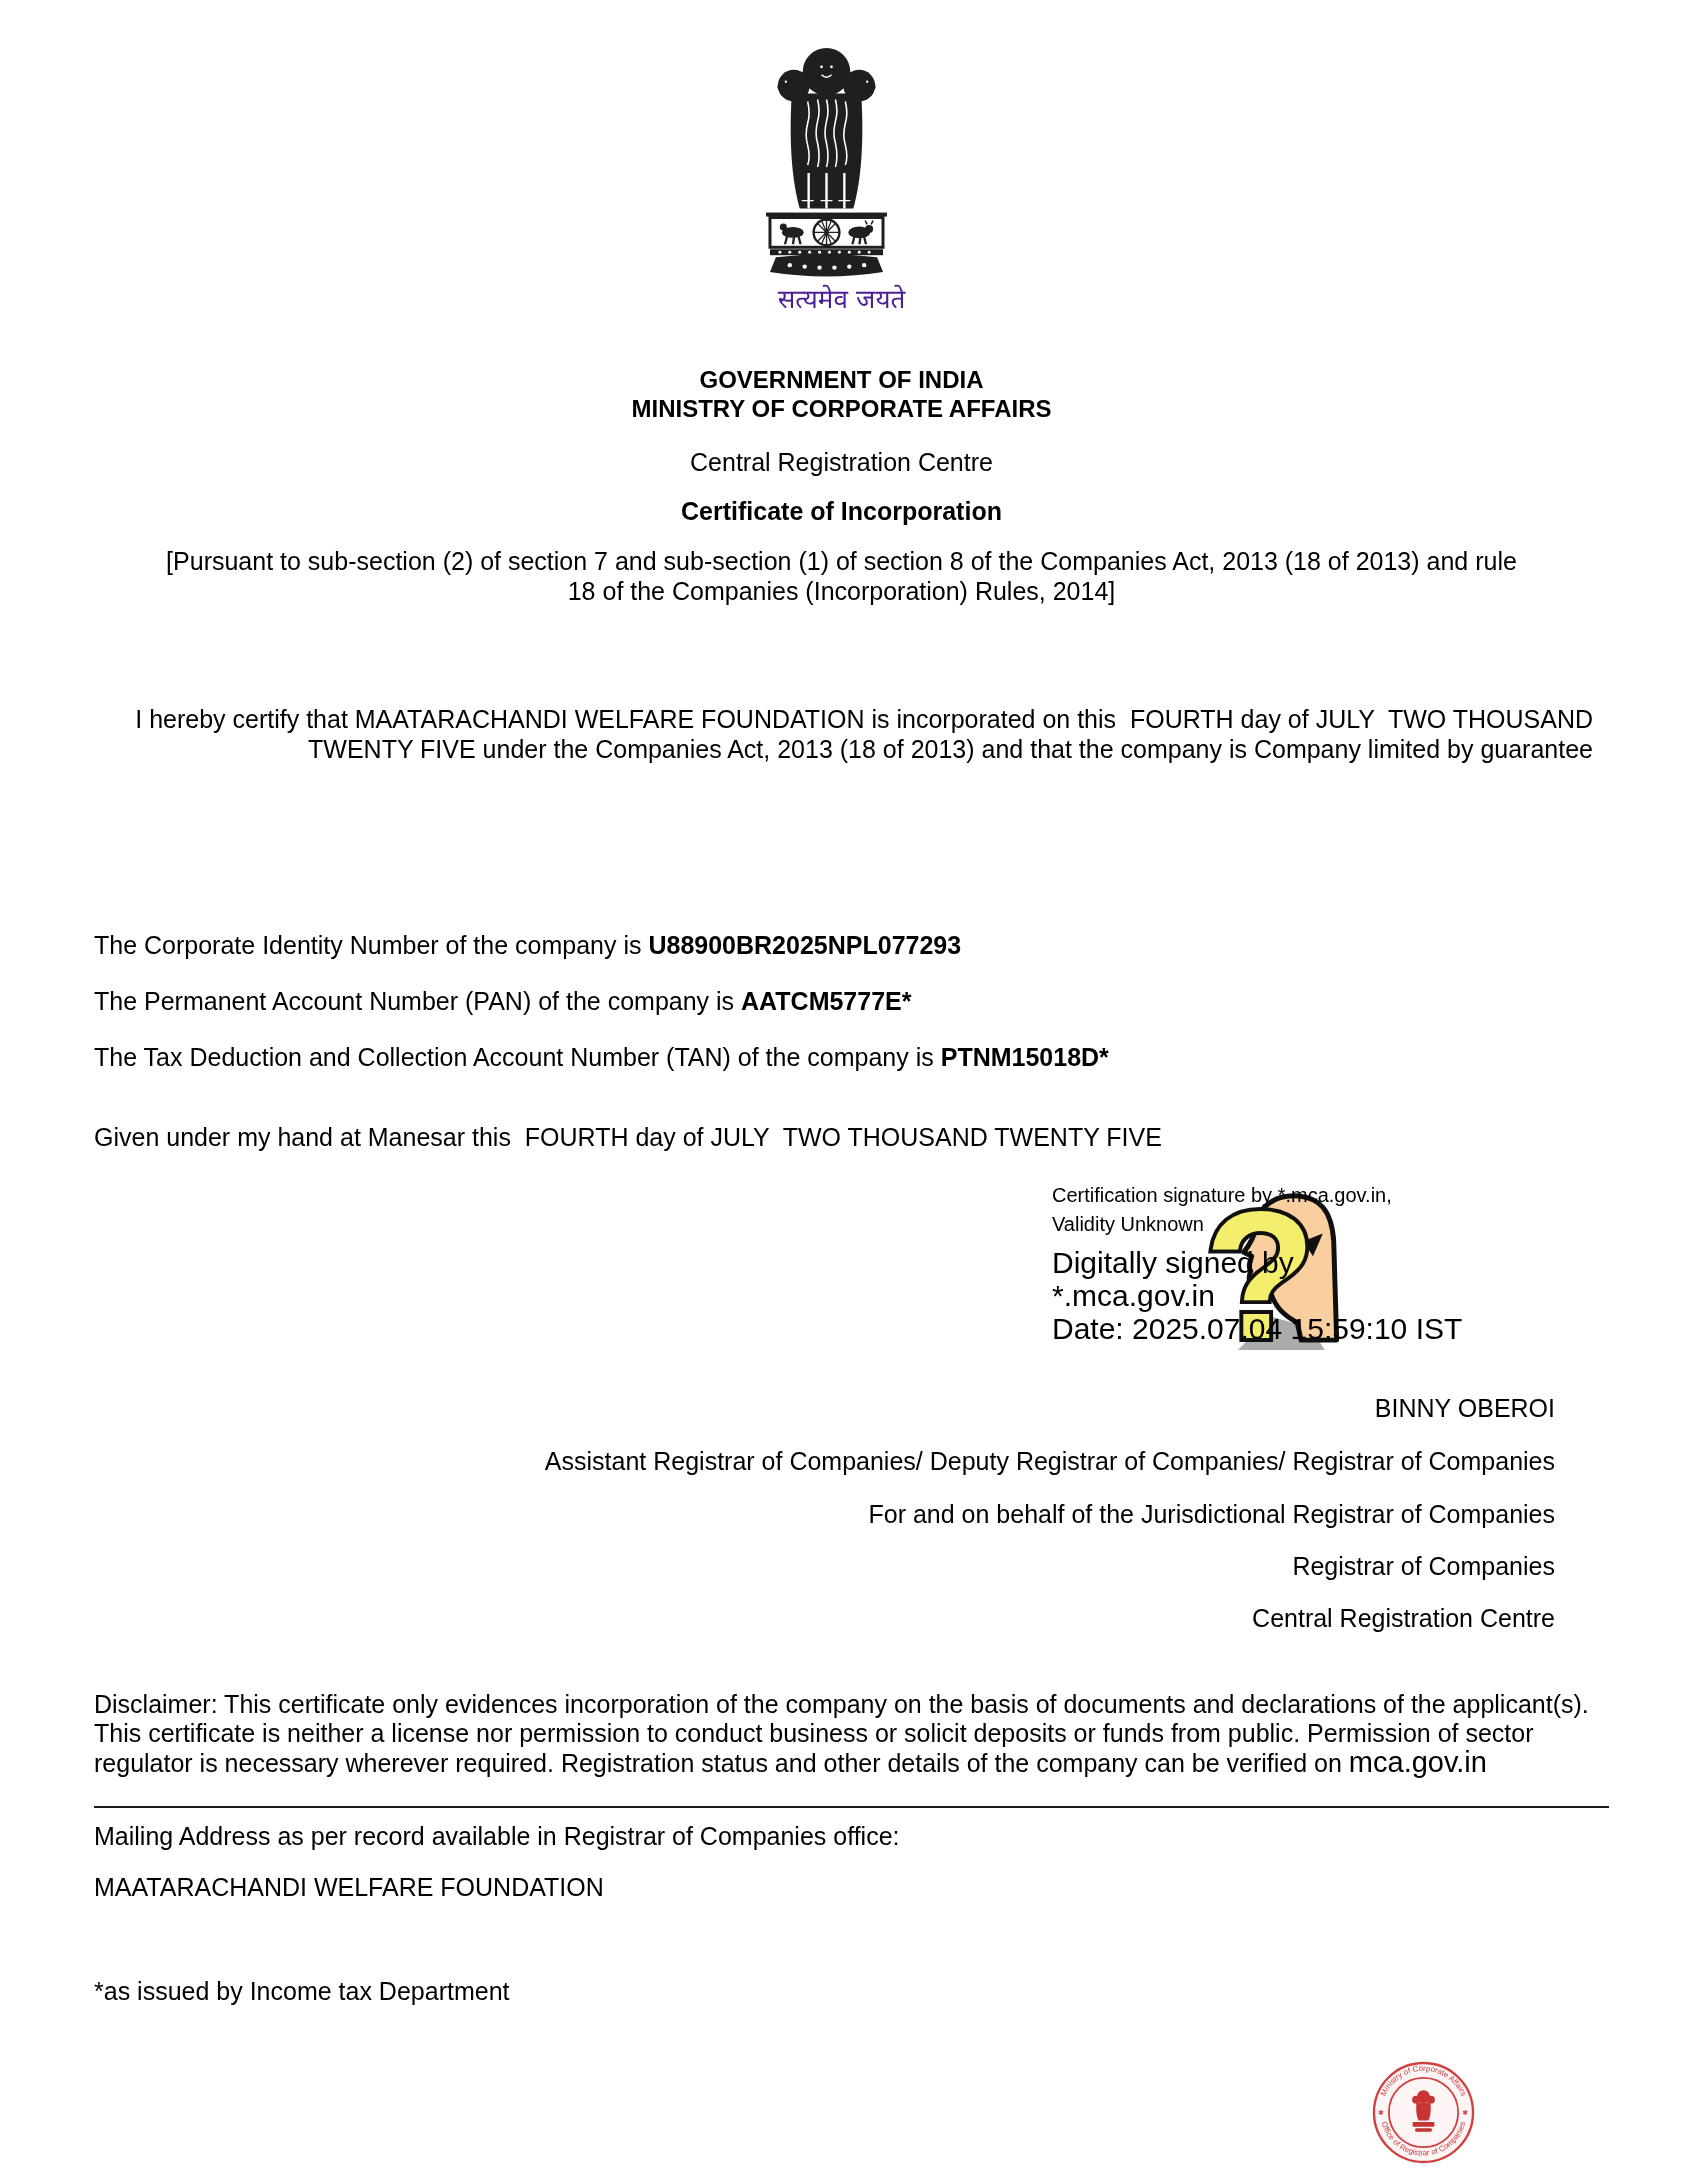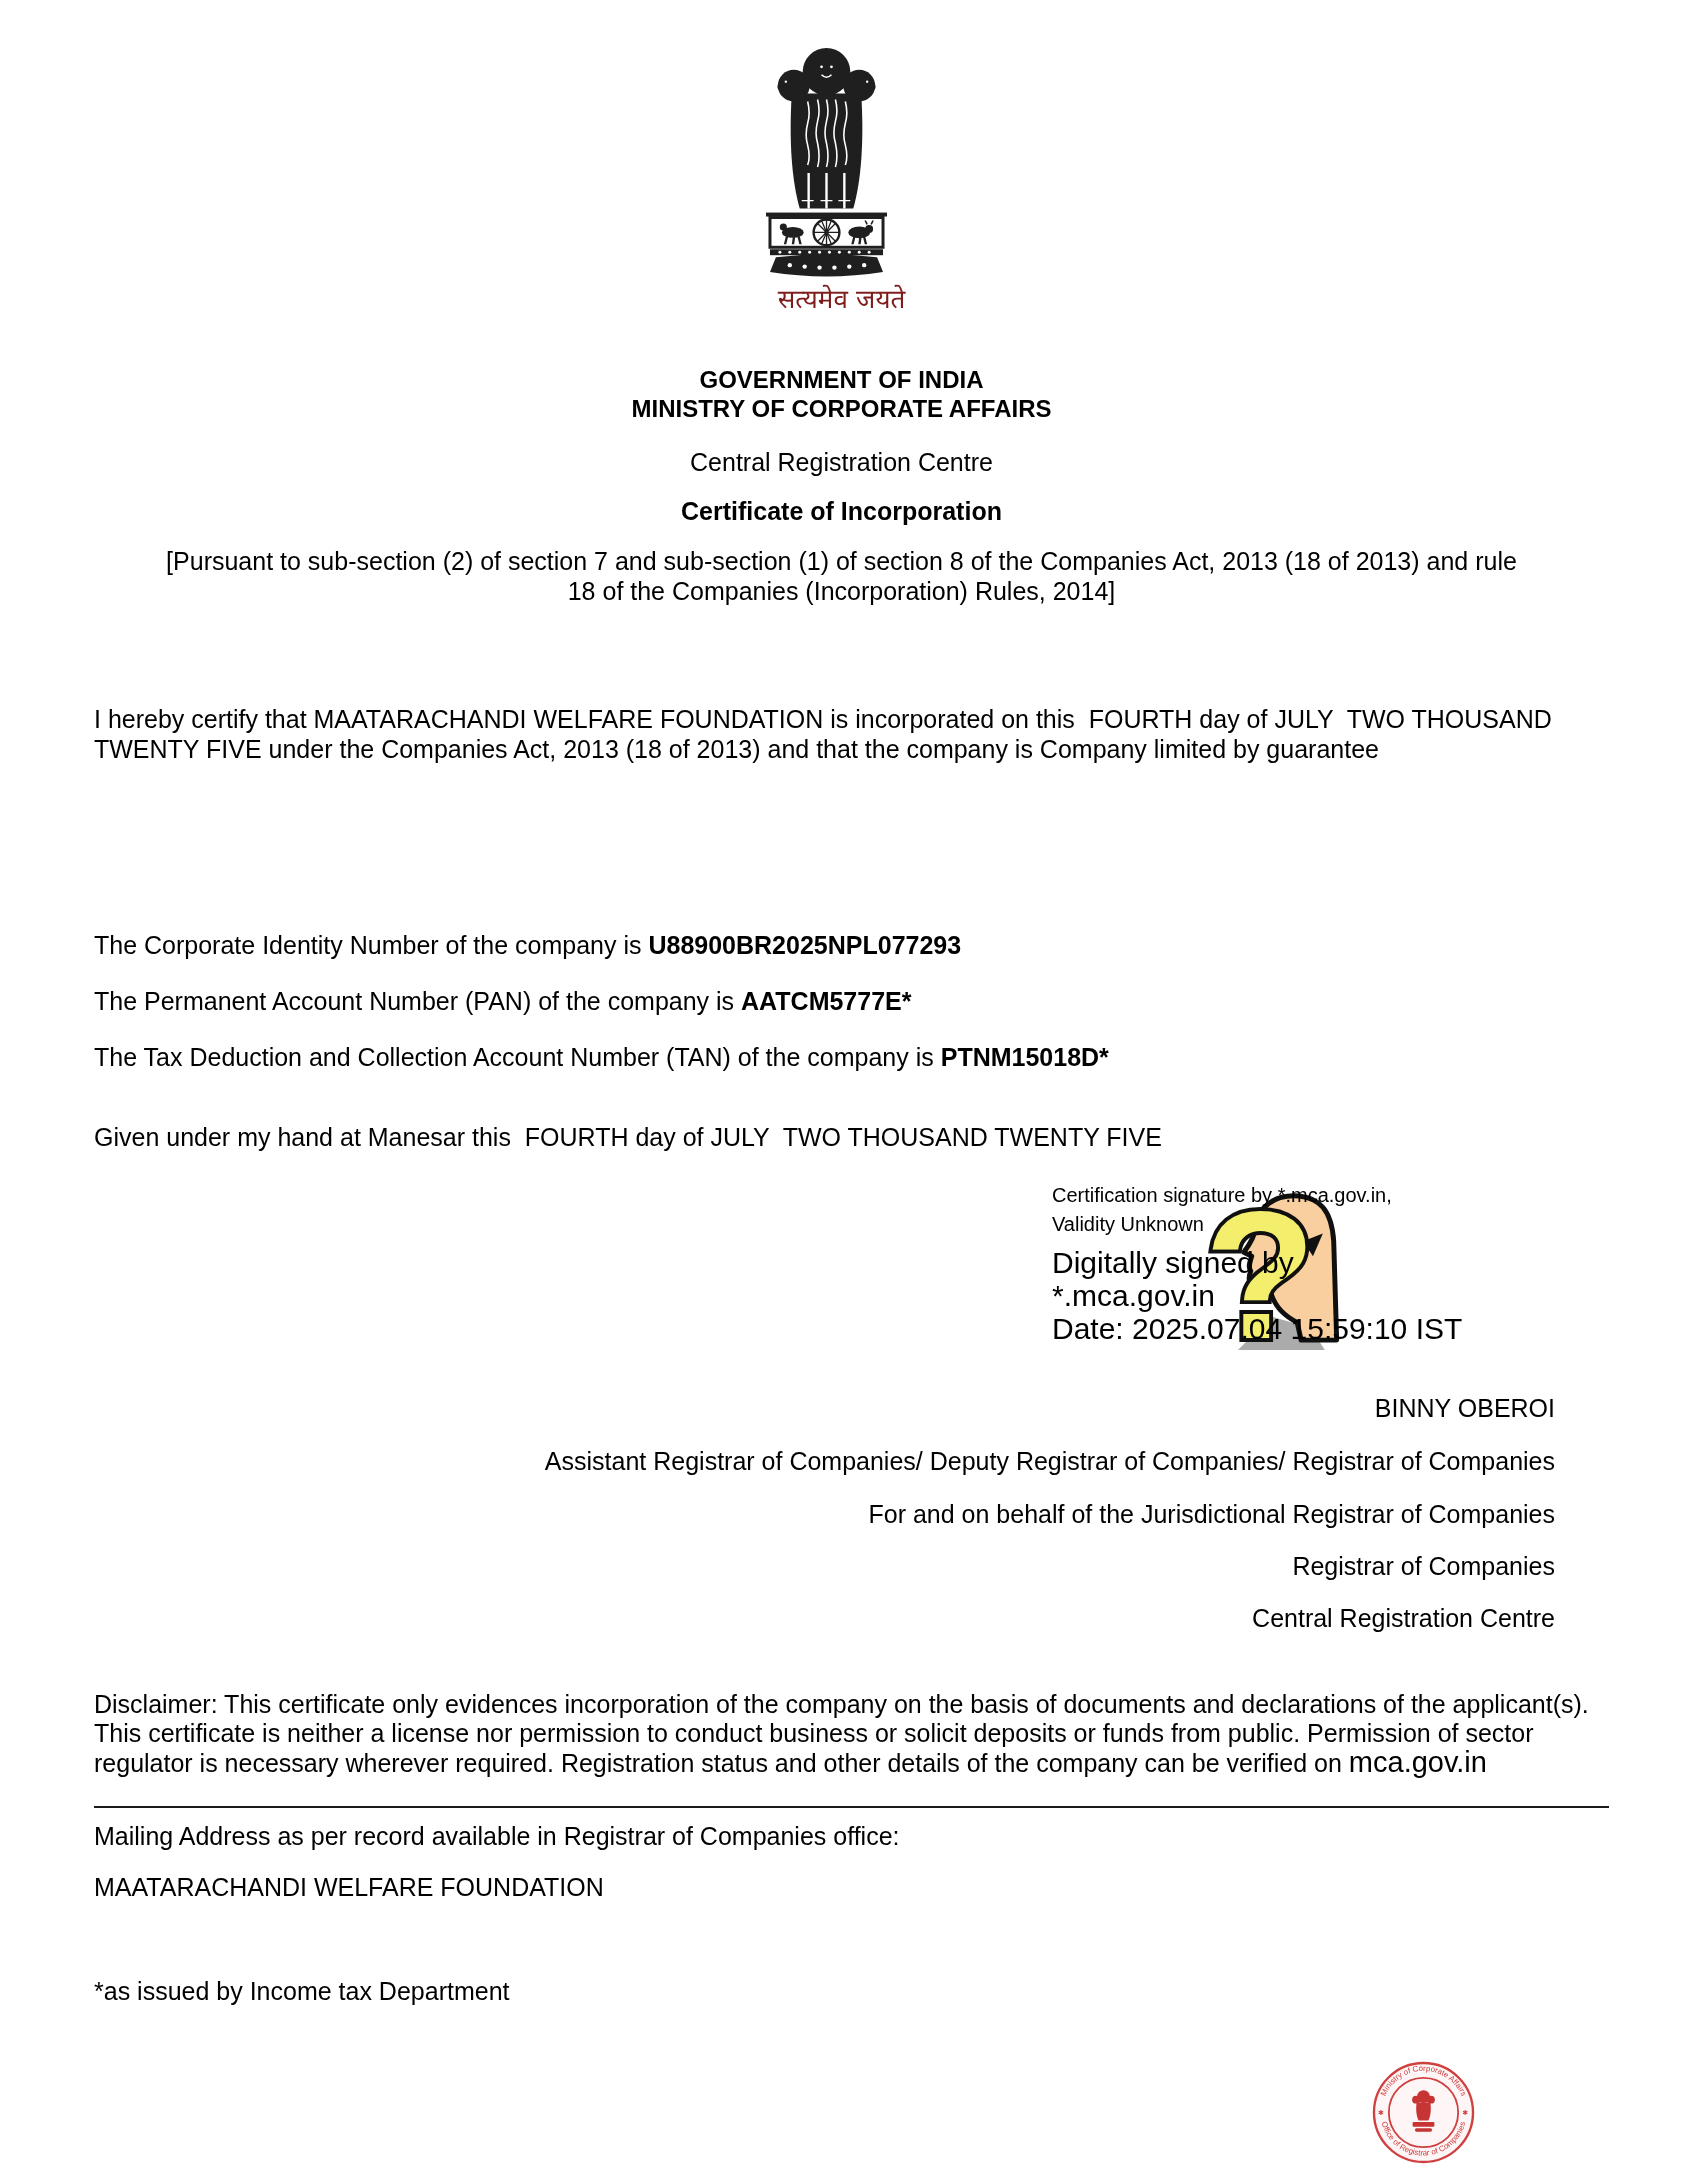--- a/index.html
+++ b/index.html
@@ -11,25 +11,25 @@
     color:#000;
     font-family:"Liberation Sans", sans-serif;
     overflow:hidden;
   }
   .abs { position:absolute; }
   .center { left:0; width:1683px; text-align:center; }
   .bold { font-weight:bold; }
   .body-text { font-size:25px; line-height:30px; }
   .pre { white-space:pre-wrap; }
   .motto {
-    top:280px; font-size:26px; color:#7f1d1d;
+    top:280px; font-size:26px; color:#4c1d95;
     font-family:"DejaVu Sans", sans-serif;
   }
   .h-main { font-size:24px; font-weight:bold; }
-  .statement { left:94px; width:1485px; }
+  .statement { left:108px; width:1485px;text-align:right; }
   .kv-line { left:94px; font-size:25px; white-space:pre-wrap; }
   .kv-line b { font-weight:bold; }
   .sig-block { left:1052px; top:1181px; z-index:2; }
   .sig-small { font-size:20px; line-height:29px; }
   .sig-big { font-size:30px; line-height:33px; margin-top:7px; }
   .q-graphic { left:1200px; top:1190px; z-index:1; }
   .officer-line { right:128px; text-align:center; font-size:25px; }
   .disclaimer { left:94px; top:1690px; width:1515px; font-size:25px; line-height:29px; }
   .mca-link { font-size:29px; }
   .rule { left:94px; top:1806px; width:1515px; border-top:2px solid #1a1a1a; height:0; }

